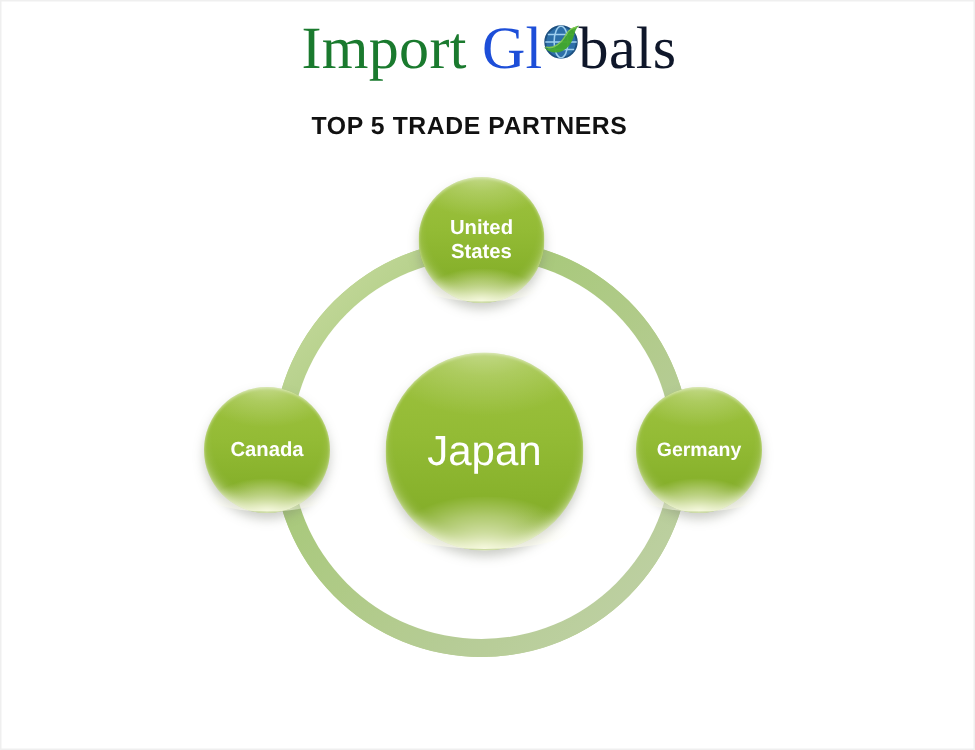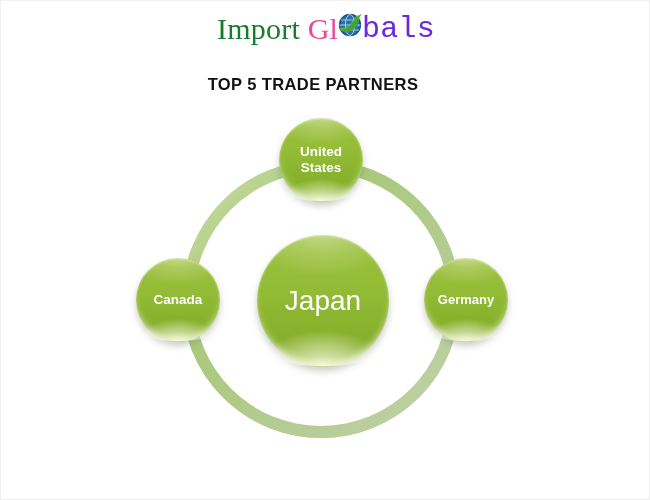--- a/index.html
+++ b/index.html
@@ -24,28 +24,28 @@
     position: absolute;
     top: 11px;
     left: 0;
     width: 650px;
     text-align: center;
     white-space: nowrap;
     line-height: 1;
   }
   .logo-text {
     font-family: "Liberation Serif", serif;
-    font-size: 30px;
+    font-size: 40px;
     letter-spacing: 0.2px;
     vertical-align: middle;
     text-align: center;
   }
   .logo-import { color: #1a7a2e; }
-  .logo-gl     { color: #ec4899; }
-  .logo-bals   { color: #6d28d9; font-family: Liberation Mono, monospace; }
+  .logo-gl     { color: #1d4ed8; }
+  .logo-bals   { color: #0f172a; }
 
   .globe-wrap {
     display: inline-block;
     position: relative;
     width: 26px;
     height: 26px;
     vertical-align: -5px;
     margin: 0 -1px;
   }
   .globe-wrap svg { display: block; }

